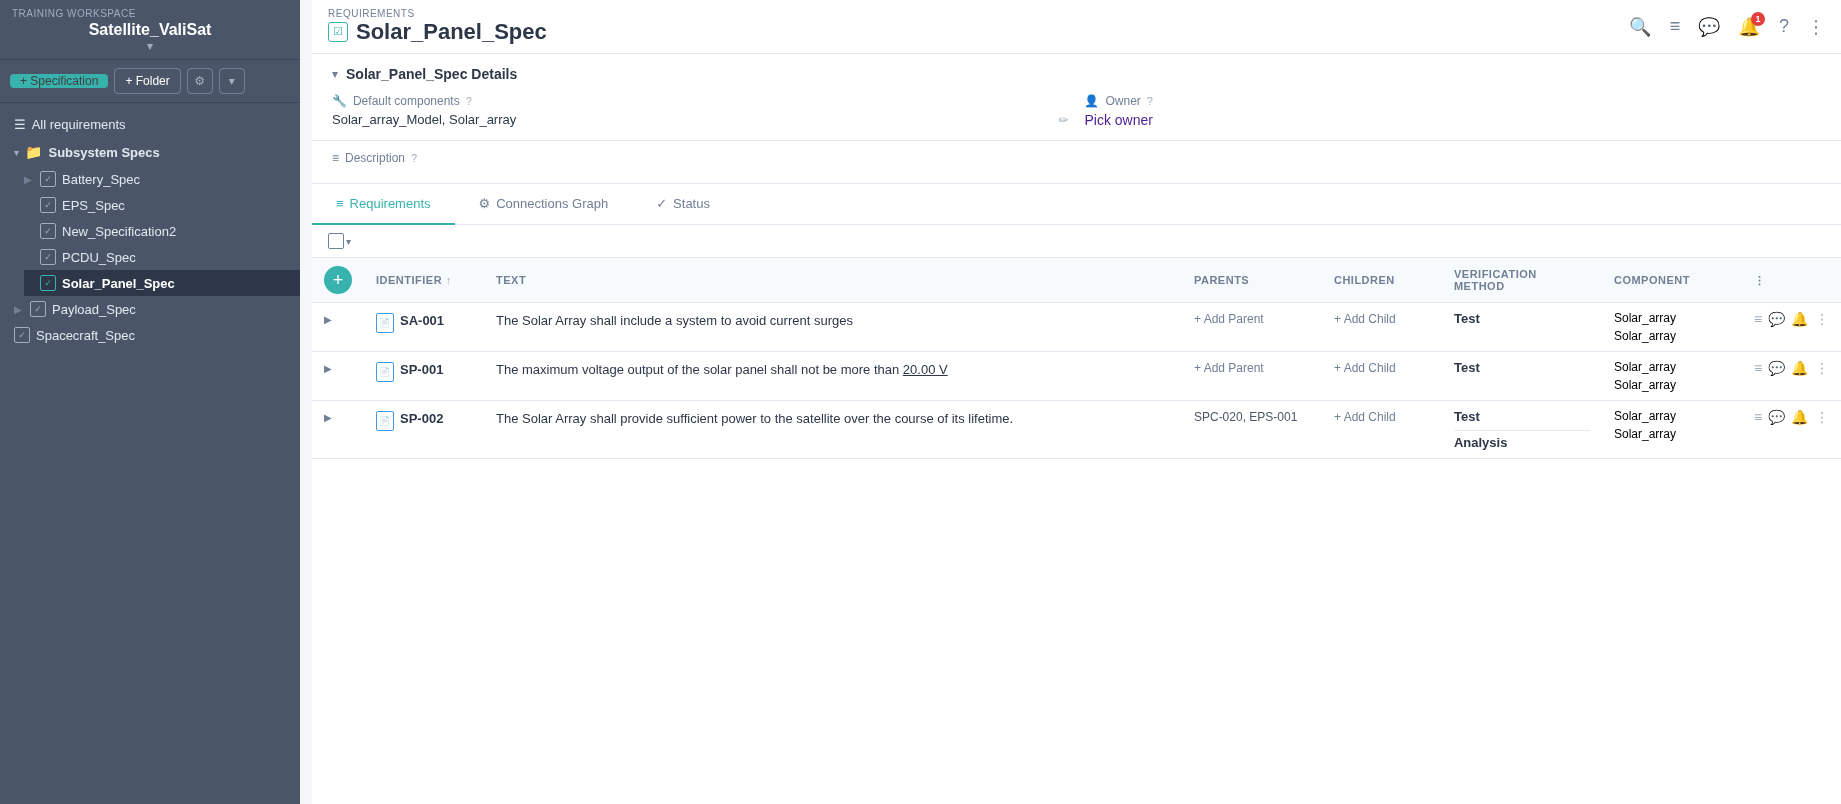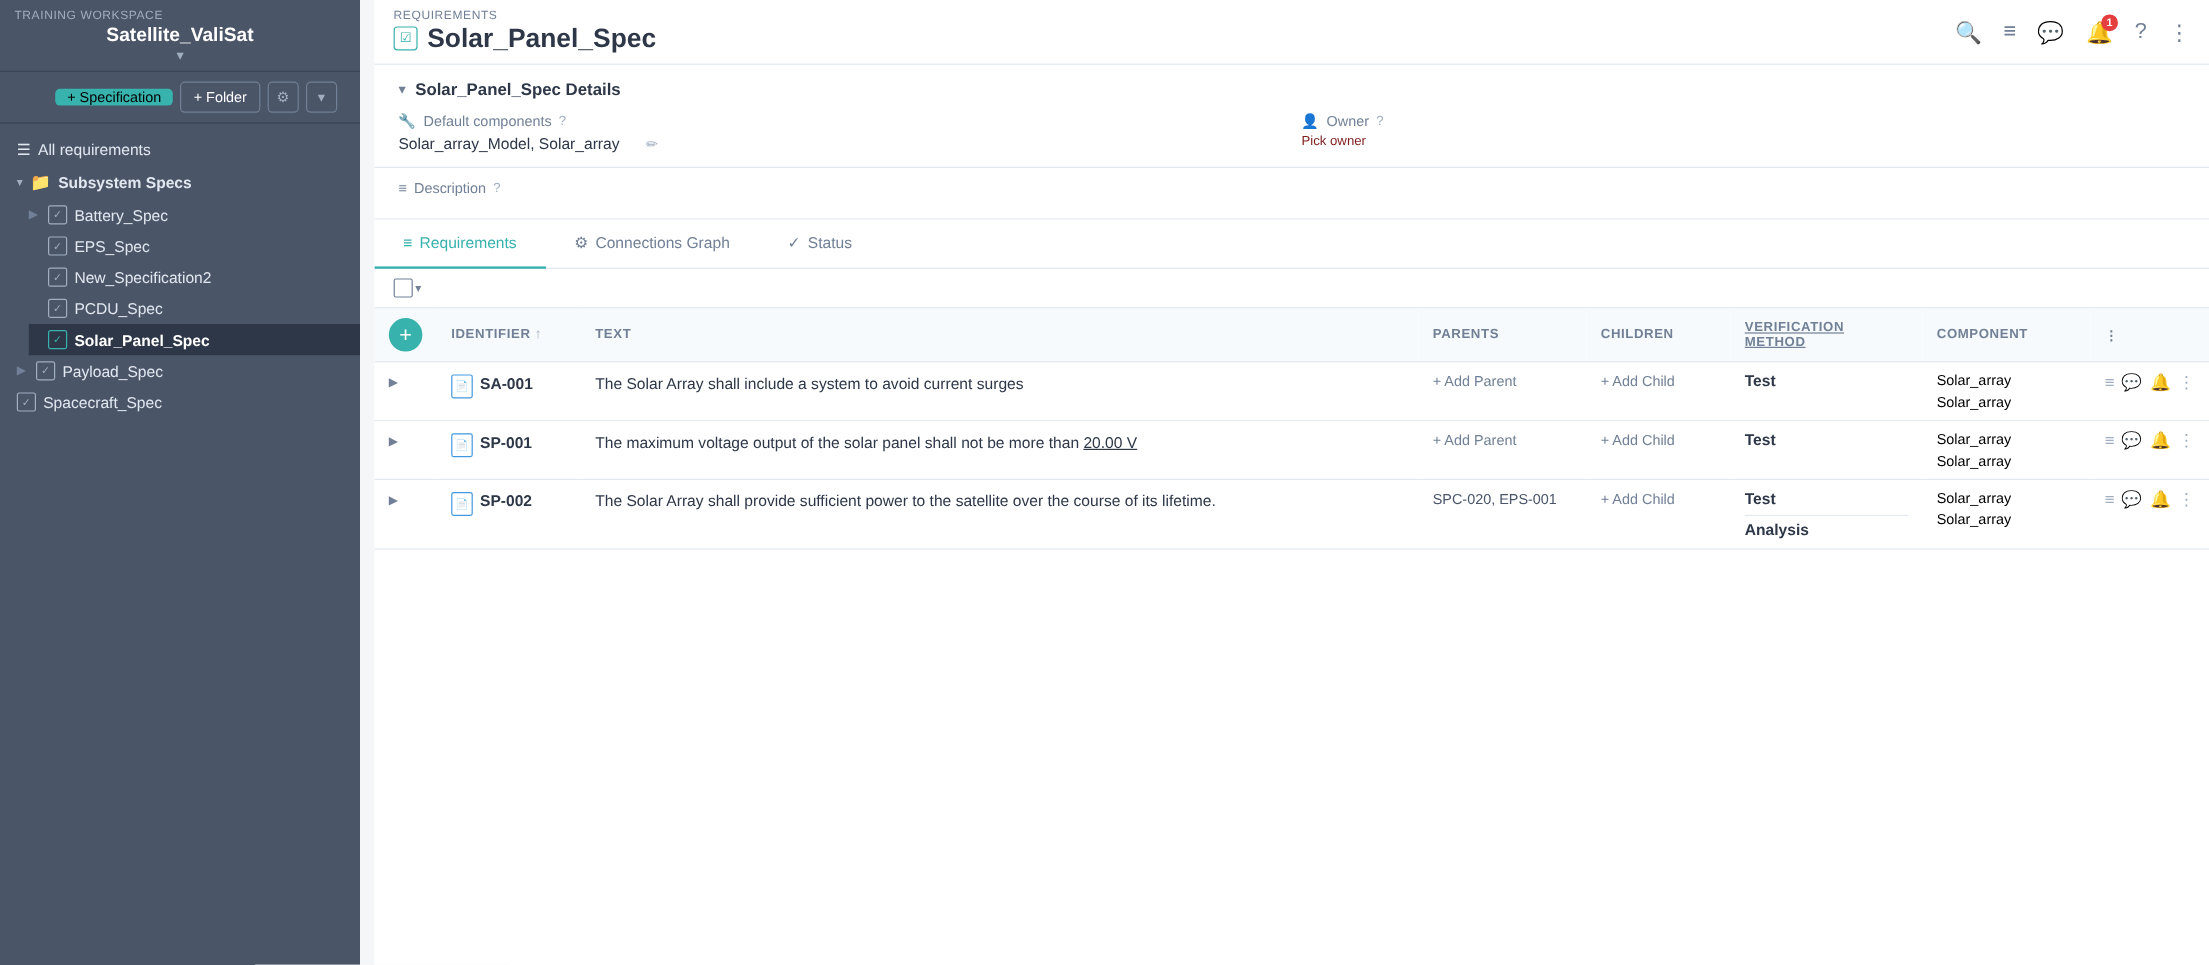--- a/index.html
+++ b/index.html
@@ -45,30 +45,29 @@
     }
     .sidebar-toolbar {
       display: flex;
       align-items: center;
       padding: 8px 10px;
       gap: 6px;
       border-bottom: 1px solid #3a4556;
     }
     .btn-specification {
       background: #38b2ac;
-      color: #000000;
+      color: #404040;
       border: none;
       border-radius: 4px;
       padding: 0 10px;
       font-size: 12px;
       cursor: pointer;
       display: flex;
       align-items: center;
       gap: 4px;
-      margin-left: 36px;
     }
     .btn-folder {
       background: transparent;
       color: #fff;
       border: 1px solid #718096;
       border-radius: 4px;
       padding: 5px 10px;
       font-size: 12px;
       cursor: pointer;
       display: flex;
@@ -235,23 +234,24 @@
       gap: 6px;
       font-size: 12px;
       color: #718096;
       margin-bottom: 4px;
     }
     .field-value {
       font-size: 13px;
       color: #2d3748;
       display: flex;
       align-items: center;
-      gap: 22px;
-    }
-    .field-placeholder { color: #7f1d1d; font-size: 11px; }
+      gap: 11px;
+      justify-content: space-between;
+    }
+    .field-placeholder { color: #4c1d95; font-size: 14px; }
     .edit-icon { color: #a0aec0; cursor: pointer; font-size: 12px; }
     .description-section {
       padding: 10px 20px 14px;
       border-bottom: 1px solid #e2e8f0;
     }
     .description-label {
       display: flex;
       align-items: center;
       gap: 6px;
       font-size: 12px;
@@ -325,21 +325,21 @@
       color: #718096;
       text-transform: uppercase;
       letter-spacing: 0.5px;
       white-space: nowrap;
     }
     .th-add { width: 40px; }
     .th-id { width: 120px; }
     .th-text { min-width: 320px; }
     .th-parents { width: 140px; }
     .th-children { width: 120px; }
-    .th-verif { width: 160px; text-decoration: underline; }
+    .th-verif { width: 160px; }
     .th-component { width: 140px; }
     .th-more { width: 30px; }
     .req-table tbody tr {
       border-bottom: 1px solid #e2e8f0;
     }
     .req-table td { padding: 8px 12px; vertical-align: top; }
     .row-expand { color: #718096; cursor: pointer; font-size: 10px; }
     .req-icon {
       width: 18px;
       height: 20px;

